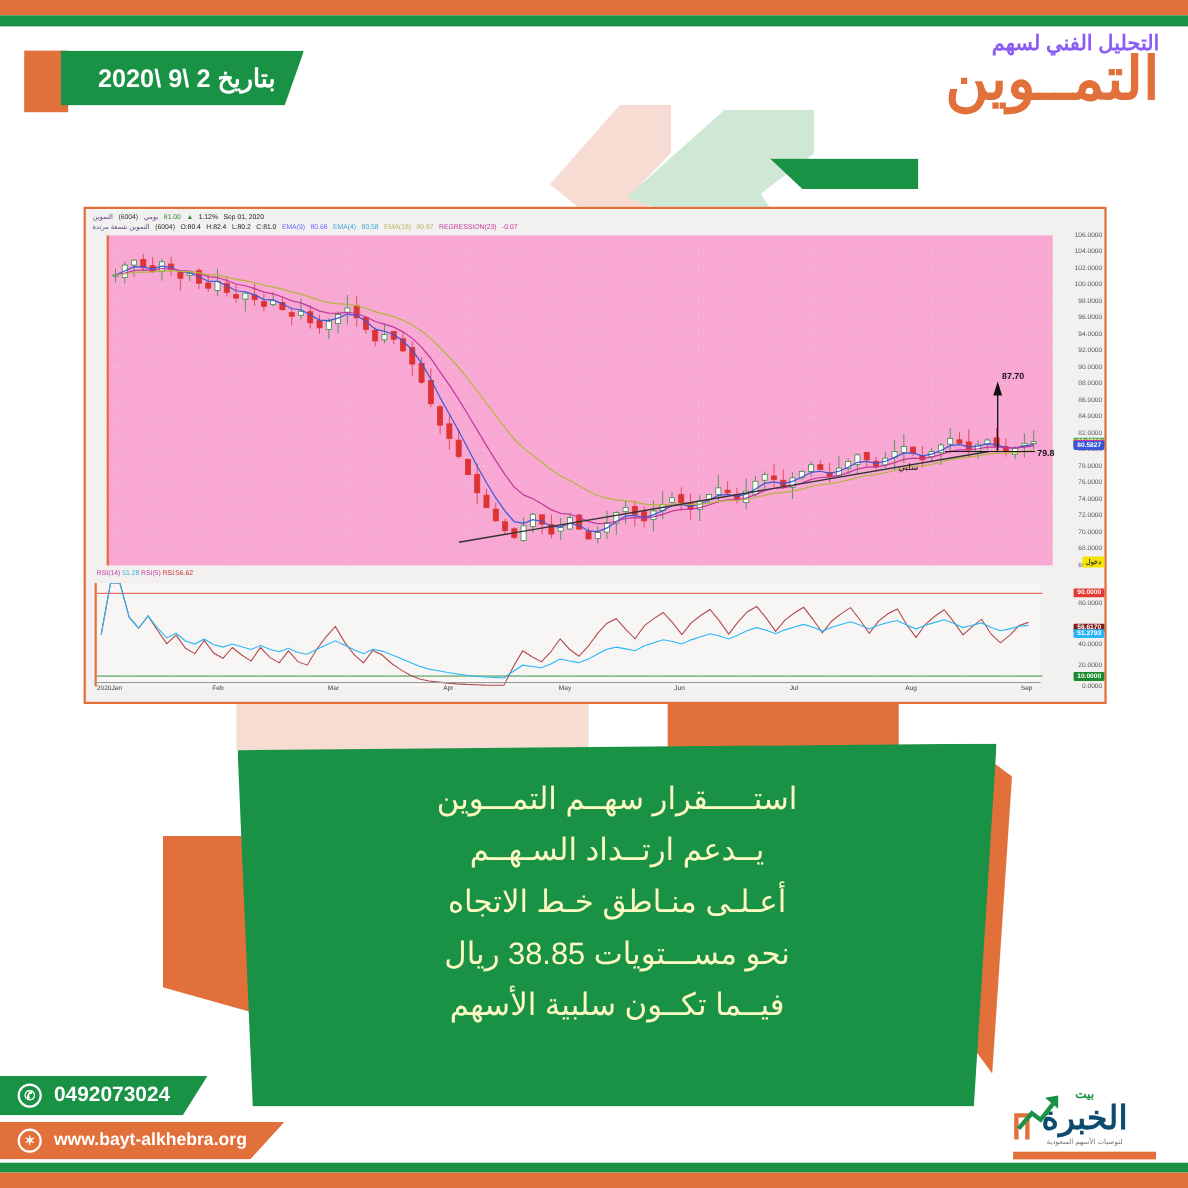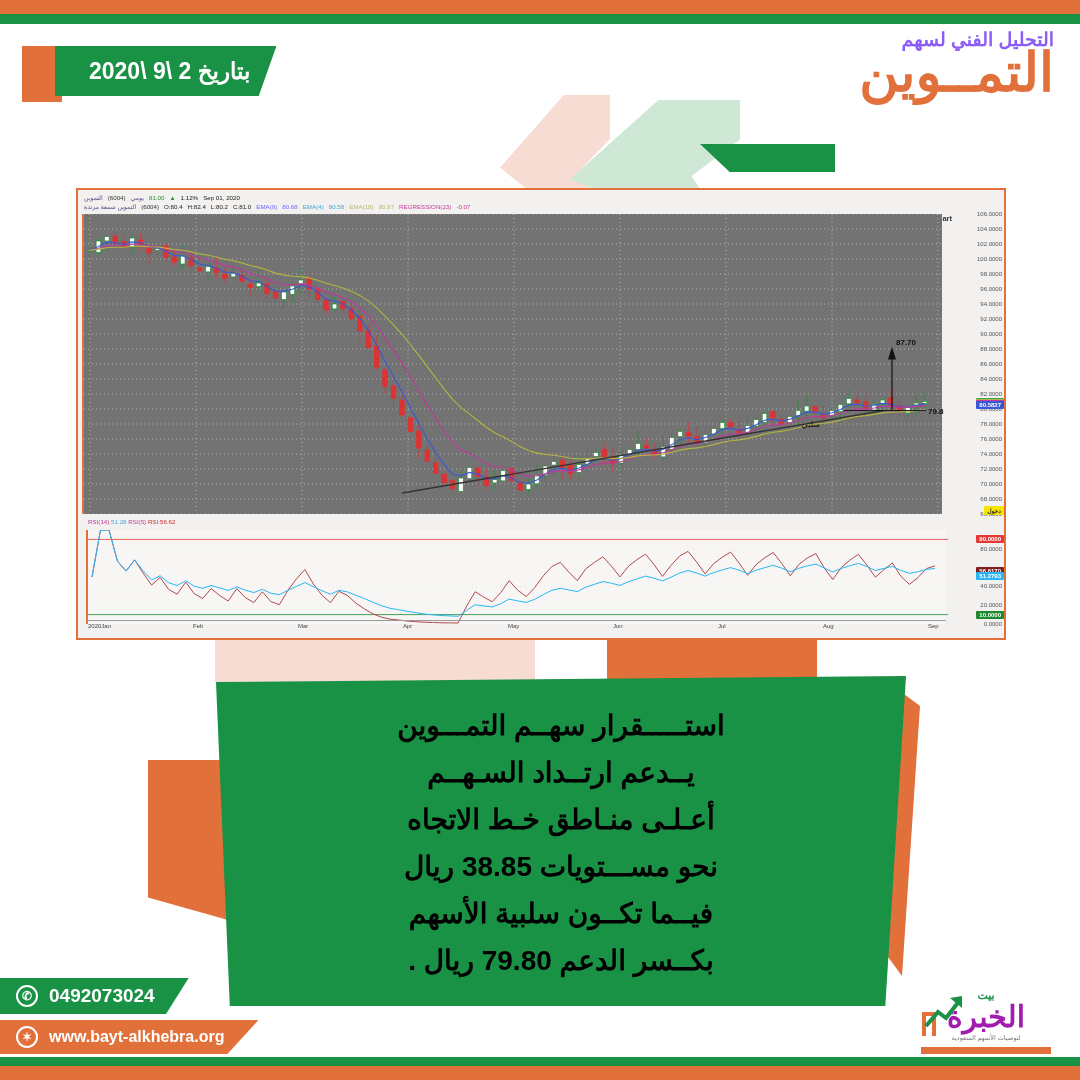--- a/index.html
+++ b/index.html
@@ -52,21 +52,21 @@
   .chart-head { position:absolute; left:6px; top:3px; right:6px; }
   .hl1, .hl2 { white-space:nowrap; font-size:6.2px; line-height:9px; color:#333; }
   .hl1 span, .hl2 span { margin-right:5px; }
   .ar-sym { direction:rtl; unicode-bidi:isolate; color:#5a4a8a; }
   .g { color:#2d8c3c; } .r { color:#cc2b2b; } .dk { color:#222; }
   .c-ema9 { color:#6a6aff; } .c-ema4 { color:#3aa7d8; } .c-ema18 { color:#b9b86b; }
   .c-reg { color:#c0399b; }
   .ticker-logo { position:absolute; right:52px; top:24px; font-size:7.5px; font-weight:bold; color:#333; }
   .ticker-logo .sq { display:inline-block; width:6px; height:6px; background:#444; margin-right:2px; vertical-align:-1px; }
 
-  .plot { position:absolute; left:4px; top:24px; width:860px; height:300px; background:#737373; }
+  .plot { position:absolute; left:19px; top:24px; width:860px; height:300px; background:#f9a8d4; }
   .plot-rsi { position:absolute; left:8px; top:340px; width:860px; height:94px; background:#f7f6f4; }
   .rsi-head { position:absolute; left:10px; top:328px; font-size:6.2px; color:#333; white-space:nowrap; }
   .pane-border { border-left:2px solid #e2703a; }
 
   
   .axis { position:absolute; top:24px; width:58px; font-size:6px; color:#555; }
   .axis-row { position:absolute; right:4px; white-space:nowrap; }
   .tagbox { position:absolute; right:2px; color:#fff; font-size:6px; padding:1px 3px; border-radius:1px; white-space:nowrap; font-weight:bold;}
 
   .xaxis { position:absolute; left:8px; bottom:6px; width:860px; height:12px; border-top:1px solid #999; }
@@ -77,22 +77,22 @@
     position:absolute; left:216px; top:676px; width:690px; height:330px;
     background:#1a9245;
     clip-path: polygon(0 6px, 100% 0, 97% 100%, 2% 100%);
   }
   .msg-orange-wedge {
     position:absolute; left:880px; top:676px; width:40px; height:300px; background:#e2703a;
     clip-path: polygon(0 0, 100% 10%, 55% 100%, 0 90%);
   }
   .msg-text {
     position:absolute; left:0; right:0; top:26px; padding:0 44px;
-    direction:rtl; text-align:center; color:#000000;
-    font-size:28px; font-weight:bold; line-height:1.68; letter-spacing:0px;
+    direction:rtl; text-align:center; color:#fef9c3;
+    font-size:28px; font-weight:normal; line-height:1.68; letter-spacing:0px;
   }
   .msg-text div { white-space:nowrap; }
 
   
   .wa-badge {
     position:absolute; left:0; top:978px; height:36px; padding:0 34px 0 16px;
     background:#1a9245; color:#fff; display:flex; align-items:center; gap:11px;
     font-size:19px; font-weight:bold;
     clip-path: polygon(0 0, 100% 0, 88% 100%, 0 100%);
   }
@@ -100,21 +100,21 @@
     position:absolute; left:0; top:1020px; height:34px; padding:0 34px 0 16px;
     background:#e2703a; color:#fff; display:flex; align-items:center; gap:11px;
     font-size:16px; font-weight:bold;
     clip-path: polygon(0 0, 100% 0, 88% 100%, 0 100%);
   }
   .ic-circle { width:22px; height:22px; border:2px solid #fff; border-radius:50%;
                display:flex; align-items:center; justify-content:center; font-size:12px; }
 
   .brand-logo { position:absolute; right:24px; bottom:26px; width:140px; text-align:center; direction:rtl; }
   .brand-ar-small { font-size:11px; color:#1a9245; font-weight:bold; line-height:1; }
-  .brand-ar-big { font-size:30px; color:#a21caf; font-weight:bold; line-height:1.05; }
+  .brand-ar-big { font-size:30px; color:#0c4a6e; font-weight:bold; line-height:1.05; }
   .brand-tag { font-size:6.5px; color:#777; margin-top:2px; }
   .brand-underline { width:130px; height:7px; background:#e2703a; margin:5px auto 0; }
   .brand-arrow { position:absolute; left:4px; top:2px; width:46px; height:48px; }
 </style>
 </head>
 <body>
 
 <div class="bar-orange-top"></div>
 <div class="bar-green-top"></div>
 
@@ -471,21 +471,20 @@
 <div class="msg-orange-wedge"></div>
 <div class="deco deco-block-orange2"></div>
 
 <div class="msg-panel">
   <div class="msg-text" id="msgText">
       <div>استـــــقرار سهــم التمـــوين</div>
       <div>يــدعم ارتــداد السـهــم</div>
       <div>أعـلـى منـاطق خـط الاتجاه</div>
       <div>نحو مســـتويات 38.85 ريال</div>
       <div>فيــما تكــون سلبية الأسهم</div>
-      <div>بكــسر الدعم 79.80 ريال .</div>
     </div>
 </div>
 
 <div class="wa-badge">
   <span class="ic-circle">✆</span>
   <span>0492073024</span>
 </div>
 <div class="web-badge">
   <span class="ic-circle">✶</span>
   <span>www.bayt-alkhebra.org</span>

